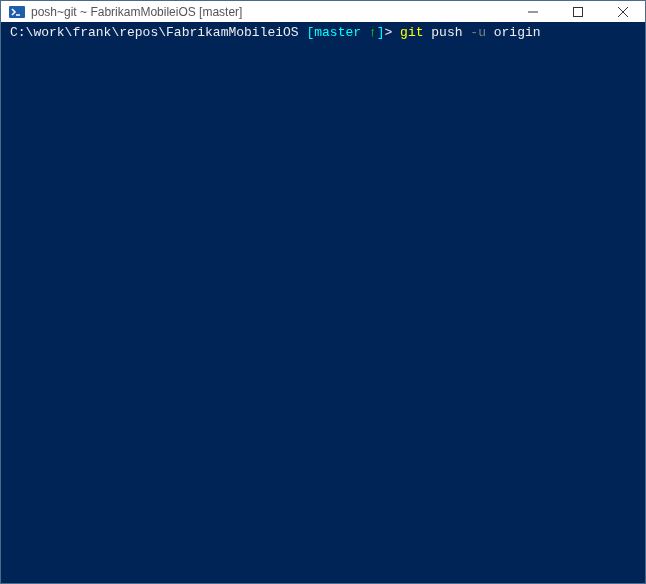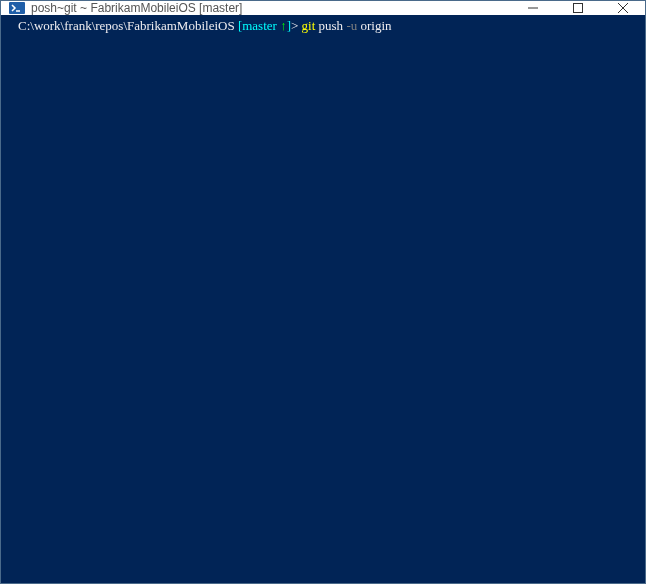--- a/index.html
+++ b/index.html
@@ -15,21 +15,21 @@
       overflow: hidden;
     }
     .window {
       width: 100%;
       height: 100%;
       display: flex;
       flex-direction: column;
       border: 1px solid #4a6a8a;
     }
     .titlebar {
-      height: 14px;
+      height: 21px;
       background: #ffffff;
       display: flex;
       align-items: center;
       padding: 0 0 0 8px;
       font-size: 12px;
       color: #555;
     }
     .titlebar-icon {
       width: 16px;
       height: 16px;
@@ -52,24 +52,24 @@
       height: 100%;
       display: flex;
       align-items: center;
       justify-content: center;
       color: #333;
       font-size: 10px;
     }
     .terminal {
       flex: 1;
       background: #012456;
-      font-family: Liberation Serif, serif;
+      font-family: Liberation Mono, monospace;
       font-size: 13px;
       line-height: 18px;
-      padding: 2px 17px;
+      padding: 2px 9px;
       color: #cccccc;
       overflow: hidden;
       white-space: pre;
     }
     .prompt-path { color: #eeedf0; }
     .prompt-branch { color: #00ffff; }
     .prompt-arrow { color: #00ff00; }
     .git-cmd { color: #ffff00; }
     .git-arg { color: #eeedf0; }
     .git-flag { color: #808080; }

